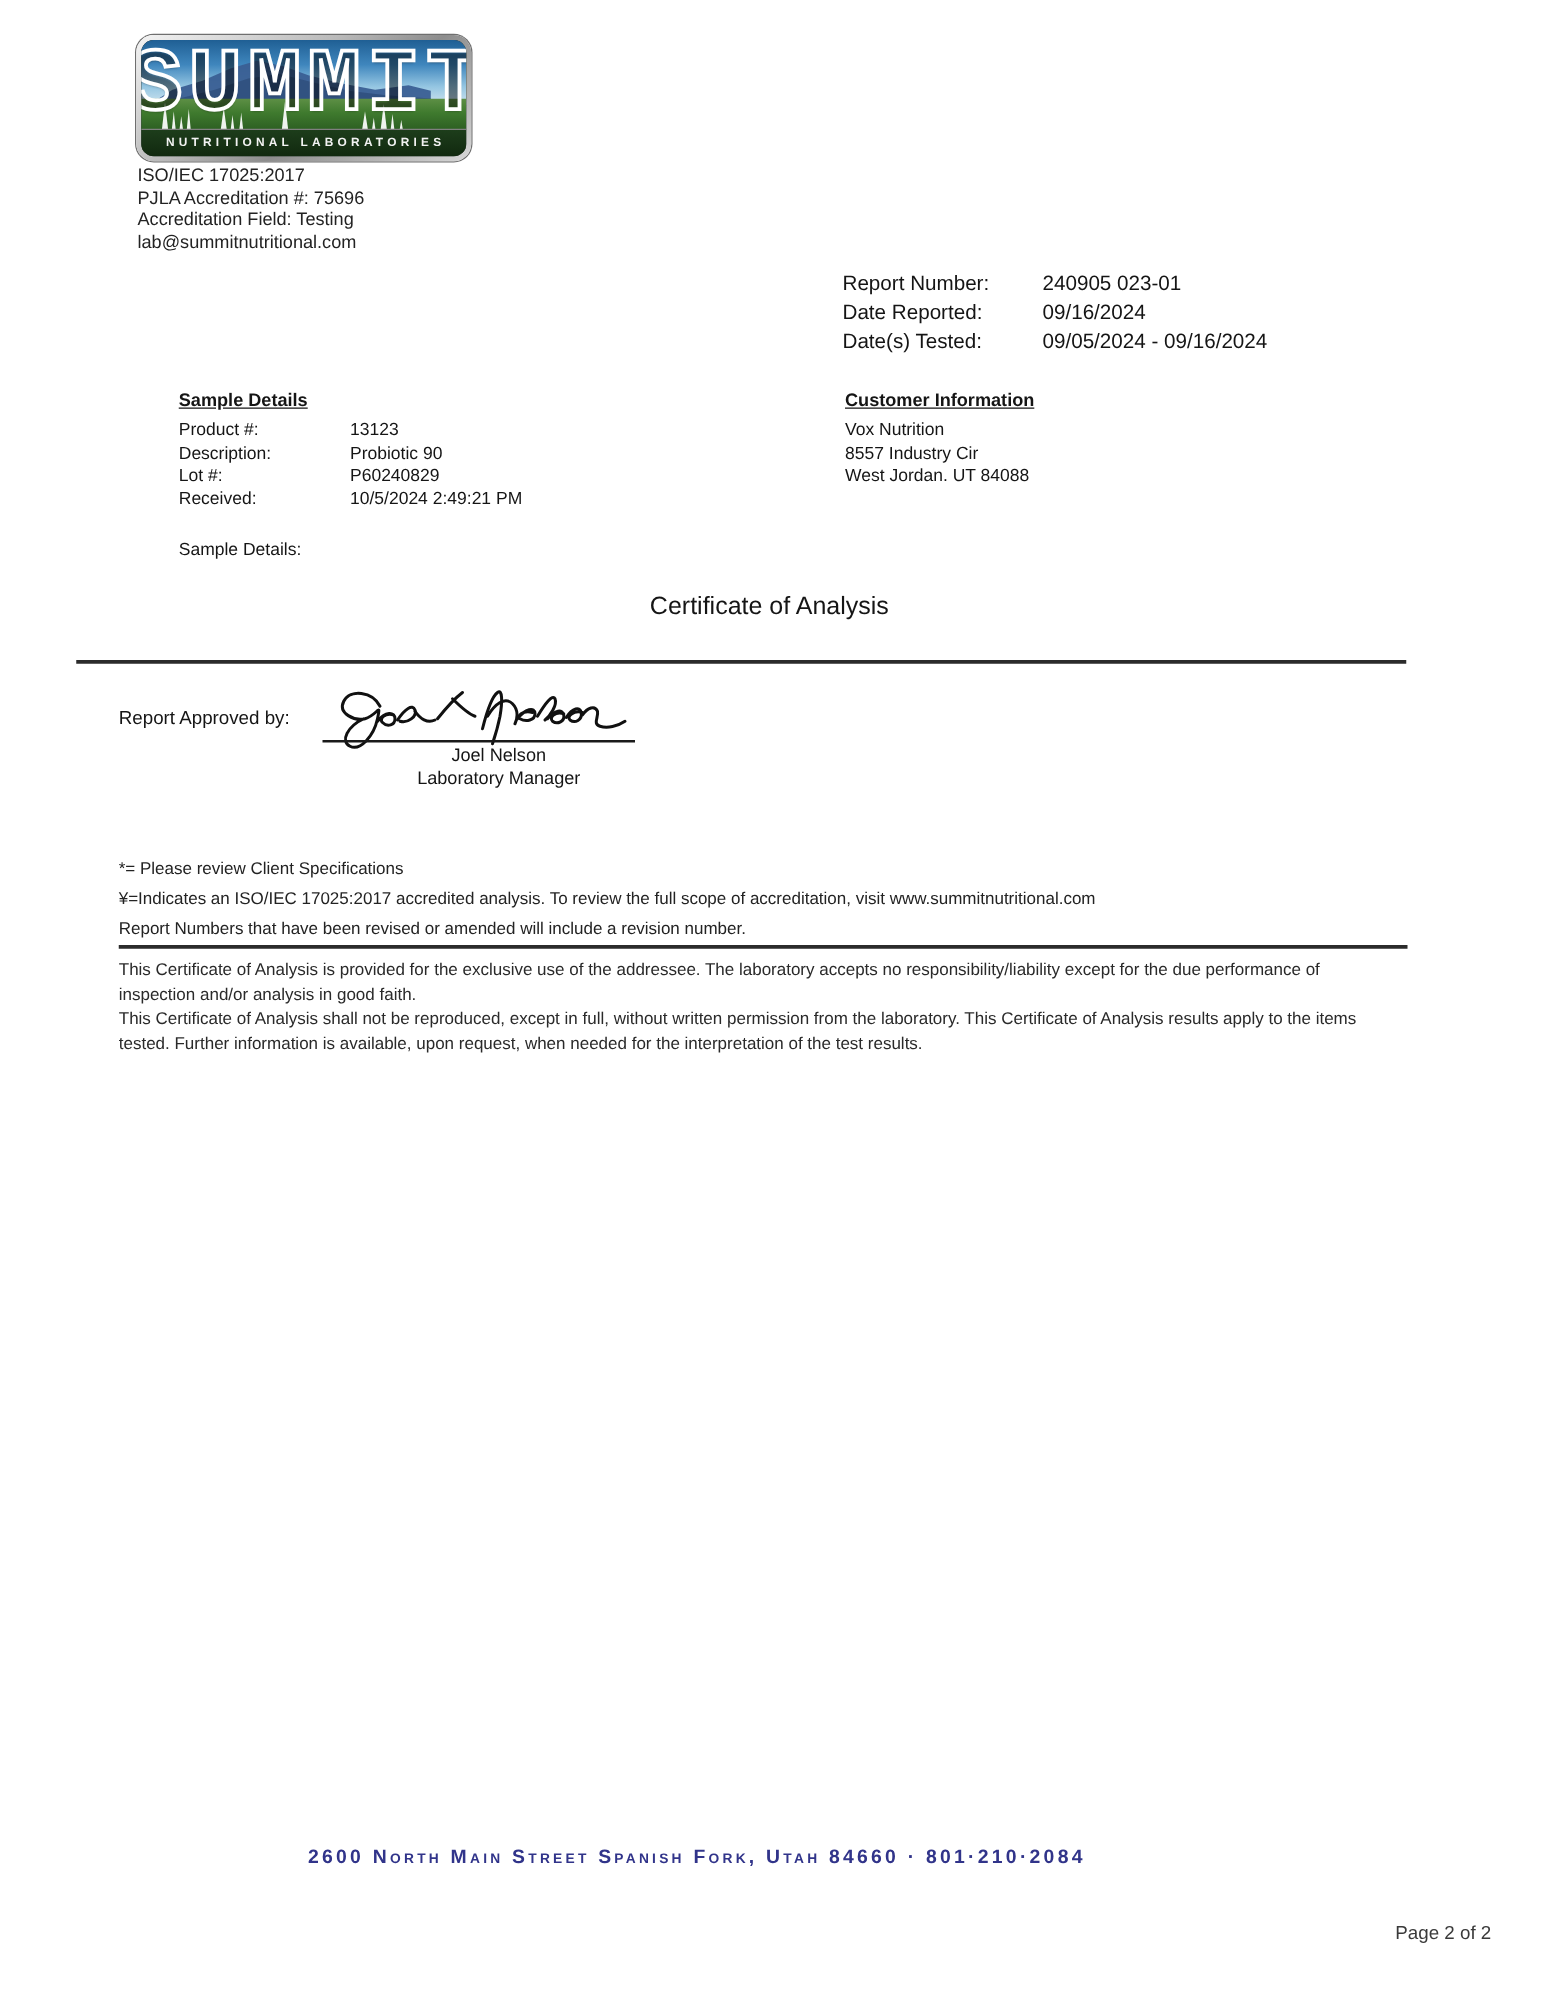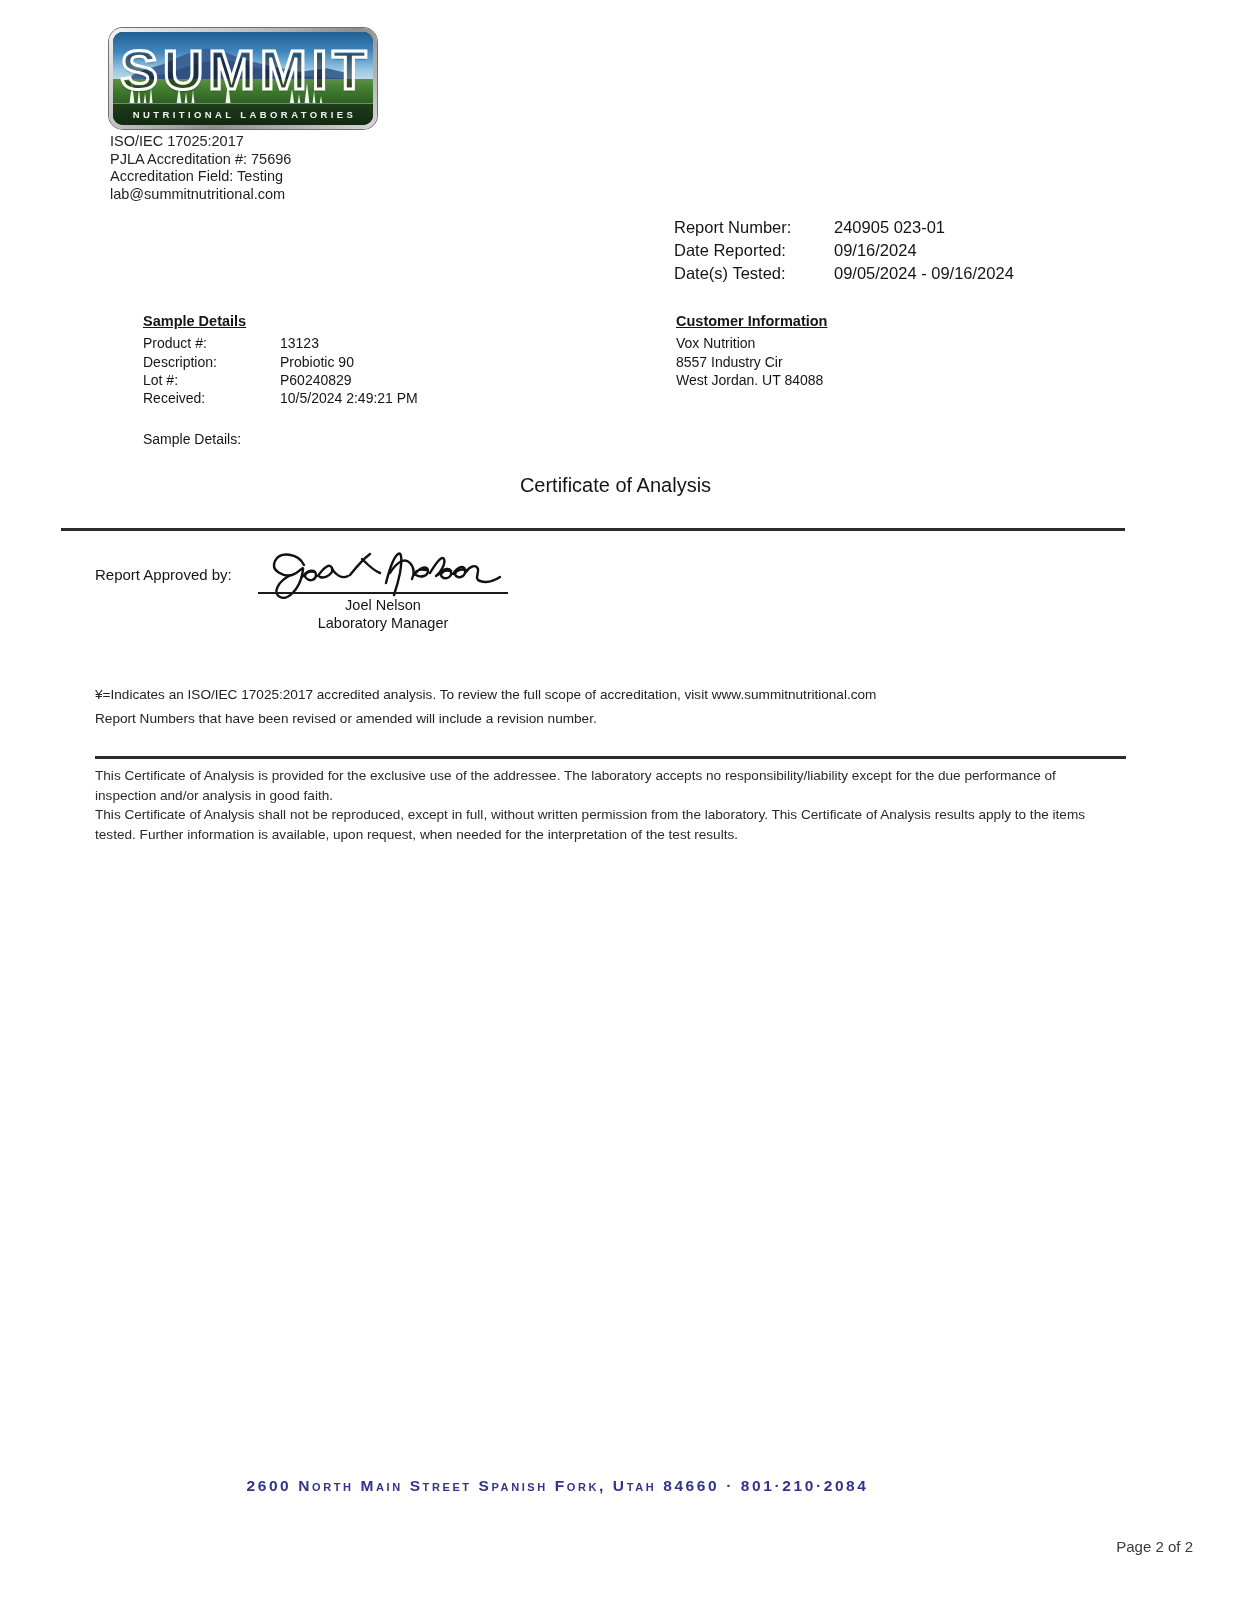--- a/index.html
+++ b/index.html
@@ -83,27 +83,27 @@
     padding-left: 3px;
   }
   .logo-word {
     position: absolute;
     left: 0; right: 0;
     top: 18%;
     height: 44%;
     display: flex;
     align-items: center;
     justify-content: center;
-    font-size: 56px;
+    font-size: 71px;
     font-weight: 700;
     letter-spacing: 5px;
     color: transparent;
     -webkit-text-stroke: 3px #ffffff;
     text-shadow: 0 2px 2px rgba(0,0,0,.45);
-    font-family: Liberation Sans, sans-serif;
+    font-family: Liberation Mono, monospace;
     padding-left: 6px;
   }
 
   
   #accred {
     position: absolute;
     left: 110px;
     top: 133px;
     font-size: 14.5px;
     line-height: 17.6px;
@@ -196,21 +196,21 @@
   #sig-line {
     position: absolute;
     left: 258px;
     top: 592px;
     width: 250px;
     height: 1.6px;
     background: #1a1a1a;
   }
   #sig-name {
     position: absolute;
-    left: 258px;
+    left: 274px;
     top: 596px;
     width: 250px;
     text-align: center;
     font-size: 14.5px;
     line-height: 18px;
     color: #151515;
   }
 
   
   #footnotes {
@@ -371,20 +371,21 @@
     </g>
   </svg>
 </div>
 <div id="sig-line"></div>
 <div id="sig-name">
   <div>Joel Nelson</div>
   <div>Laboratory Manager</div>
 </div>
 
 <div id="footnotes">
+  <div>*= Please review Client Specifications</div>
   <div>¥=Indicates an ISO/IEC 17025:2017 accredited analysis. To review the full scope of accreditation, visit www.summitnutritional.com</div>
   <div>Report Numbers that have been revised or amended will include a revision number.</div>
 </div>
 
 <div class="rule-heavy" id="rule-2"></div>
 
 <div id="disclaimer">
   <p>This Certificate of Analysis is provided for the exclusive use of the addressee. The laboratory accepts no responsibility/liability except for the due performance of inspection and/or analysis in good faith.</p>
   <p>This Certificate of Analysis shall not be reproduced, except in full, without written permission from the laboratory. This Certificate of Analysis results apply to the items tested. Further information is available, upon request, when needed for the interpretation of the test results.</p>
 </div>

